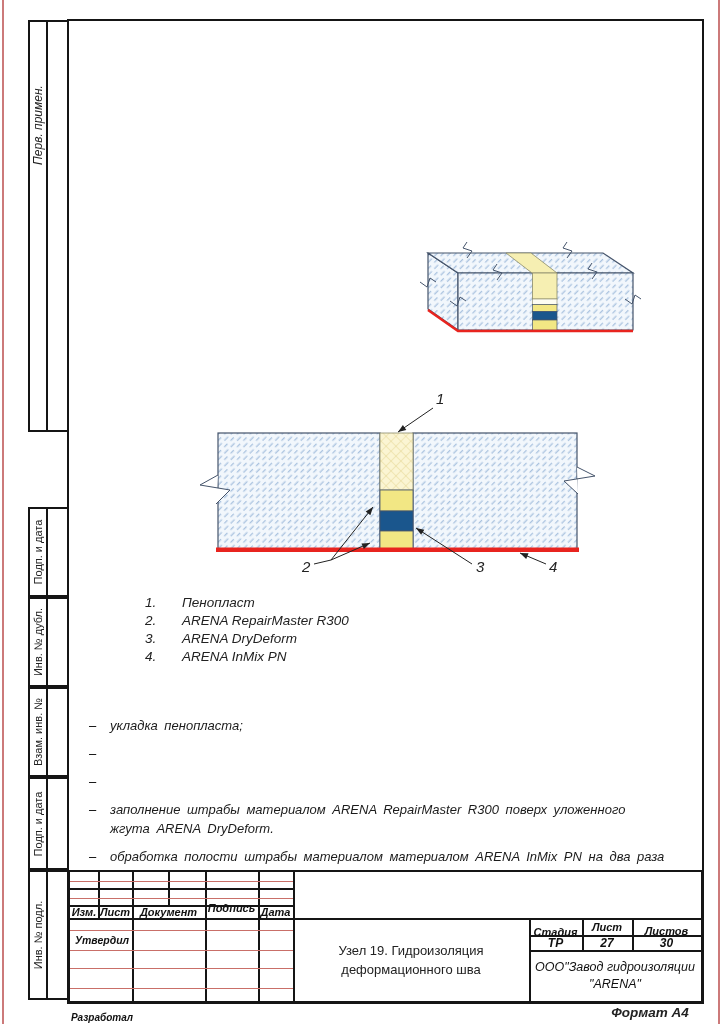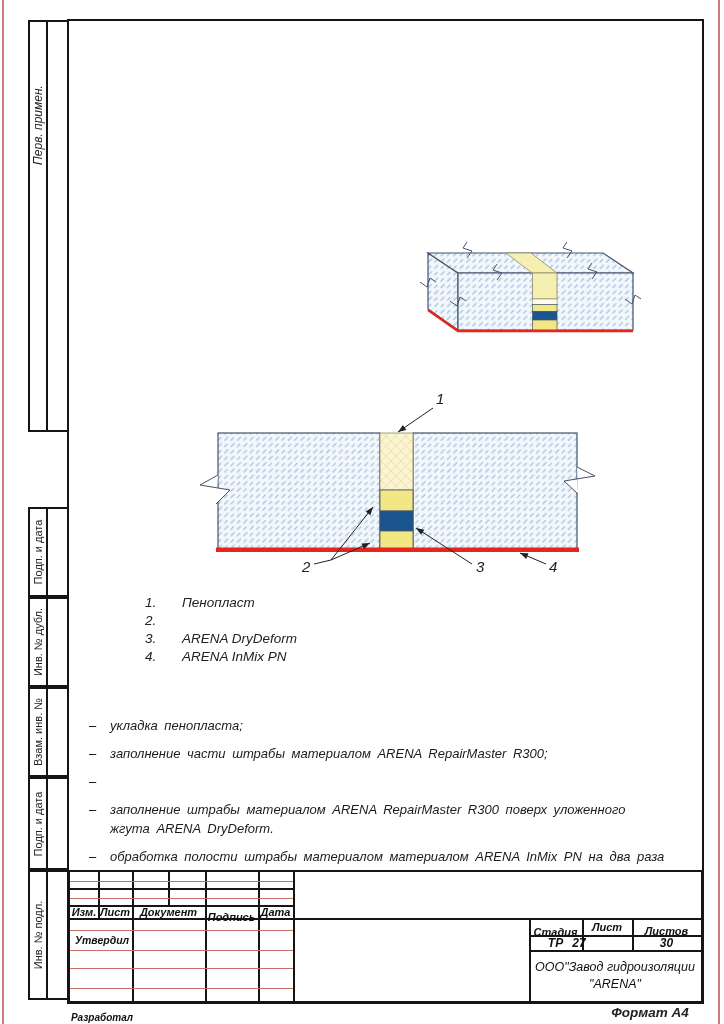--- a/index.html
+++ b/index.html
@@ -156,39 +156,39 @@
     <text class="callout" x="549" y="572">4</text>
   </svg>
 
   <div class="mat-list tech">
     <div class="mat-row">
       <span class="num">1.</span>
       <span>Пенопласт</span>
     </div>
     <div class="mat-row">
       <span class="num">2.</span>
+      <span>ARENA  RepairMaster  R300</span>
     </div>
     <div class="mat-row">
       <span class="num">3.</span>
       <span>ARENA  DryDeform</span>
     </div>
     <div class="mat-row">
       <span class="num">4.</span>
       <span>ARENA  InMix  PN</span>
     </div>
   </div>
 
   <div class="steps">
     <div class="step">
       <span class="mark">–</span>
       <span class="txt">укладка  пенопласта;</span>
     </div>
     <div class="step">
       <span class="mark">–</span>
-      <span class="txt">заполнение  части  штрабы  материалом  ARENA  RepairMaster  R300;</span>
     </div>
     <div class="step">
       <span class="mark">–</span>
     </div>
     <div class="step">
       <span class="mark">–</span>
       <span class="txt">заполнение  штрабы  материалом  ARENA  RepairMaster  R300  поверх  уложенного жгута  ARENA  DryDeform.</span>
     </div>
     <div class="step">
       <span class="mark">–</span>
@@ -216,32 +216,35 @@
     <div class="tb-r" style="top:9px;left:0;width:223px;"></div>
     <div class="tb-r" style="top:26px;left:0;width:223px;"></div>
     <div class="tb-r" style="top:58px;left:0;width:223px;"></div>
     <div class="tb-r" style="top:78px;left:0;width:223px;"></div>
     <div class="tb-r" style="top:96px;left:0;width:223px;"></div>
     <div class="tb-r" style="top:116px;left:0;width:223px;"></div>
 
     <div class="tbc" style="left:0;top:33px;width:28px;height:13px;">Изм.</div>
     <div class="tbc" style="left:28px;top:33px;width:34px;height:13px;">Лист</div>
     <div class="tbc" style="left:62px;top:33px;width:73px;height:13px;">Документ</div>
-    <div class="tbc" style="left:135px;top:33px;width:53px;height:23px;">Подпись</div>
+    <div class="tbc" style="left:135px;top:24px;width:53px;height:23px;">Подпись</div>
     <div class="tbc" style="left:188px;top:33px;width:35px;height:13px;">Дата</div>
 
     <div class="tbc" style="left:2px;top:57px;width:60px;height:21px;font-size:10.5px;">Утвердил</div>
     <div class="tbc" style="left:0;top:95px;width:64px;height:21px;font-size:10px;margin-top:40px;">Разработал</div>
 
+    <div class="tbc plain" style="left:223px;top:46px;width:236px;height:83px;">
+      <span style="display:inline-block;width:210px;line-height:19px;">Узел 19. Гидроизоляция деформационного шва</span>
+    </div>
 
     <div class="tbc" style="left:459px;top:46px;width:53px;height:27px;">Стадия</div>
     <div class="tbc" style="left:512px;top:46px;width:50px;height:17px;">Лист</div>
     <div class="tbc" style="left:562px;top:46px;width:69px;height:26px;">Листов</div>
     <div class="tbc" style="left:459px;top:63px;width:53px;height:15px;font-size:12px;">ТР</div>
-    <div class="tbc" style="left:484px;top:63px;width:50px;height:15px;font-size:12px;">27</div>
+    <div class="tbc" style="left:512px;top:63px;width:50px;height:15px;font-size:12px;">27</div>
     <div class="tbc" style="left:562px;top:63px;width:69px;height:15px;font-size:12px;">30</div>
 
     <div class="tbc" style="left:459px;top:78px;width:172px;height:51px;font-weight:normal;font-size:12.5px;">
       <span style="display:inline-block;width:172px;line-height:17px;">ООО"Завод гидроизоляции "ARENA"</span>
     </div>
   </div>
 
   <div class="fmt">Формат  А4</div>
 
 </div>

